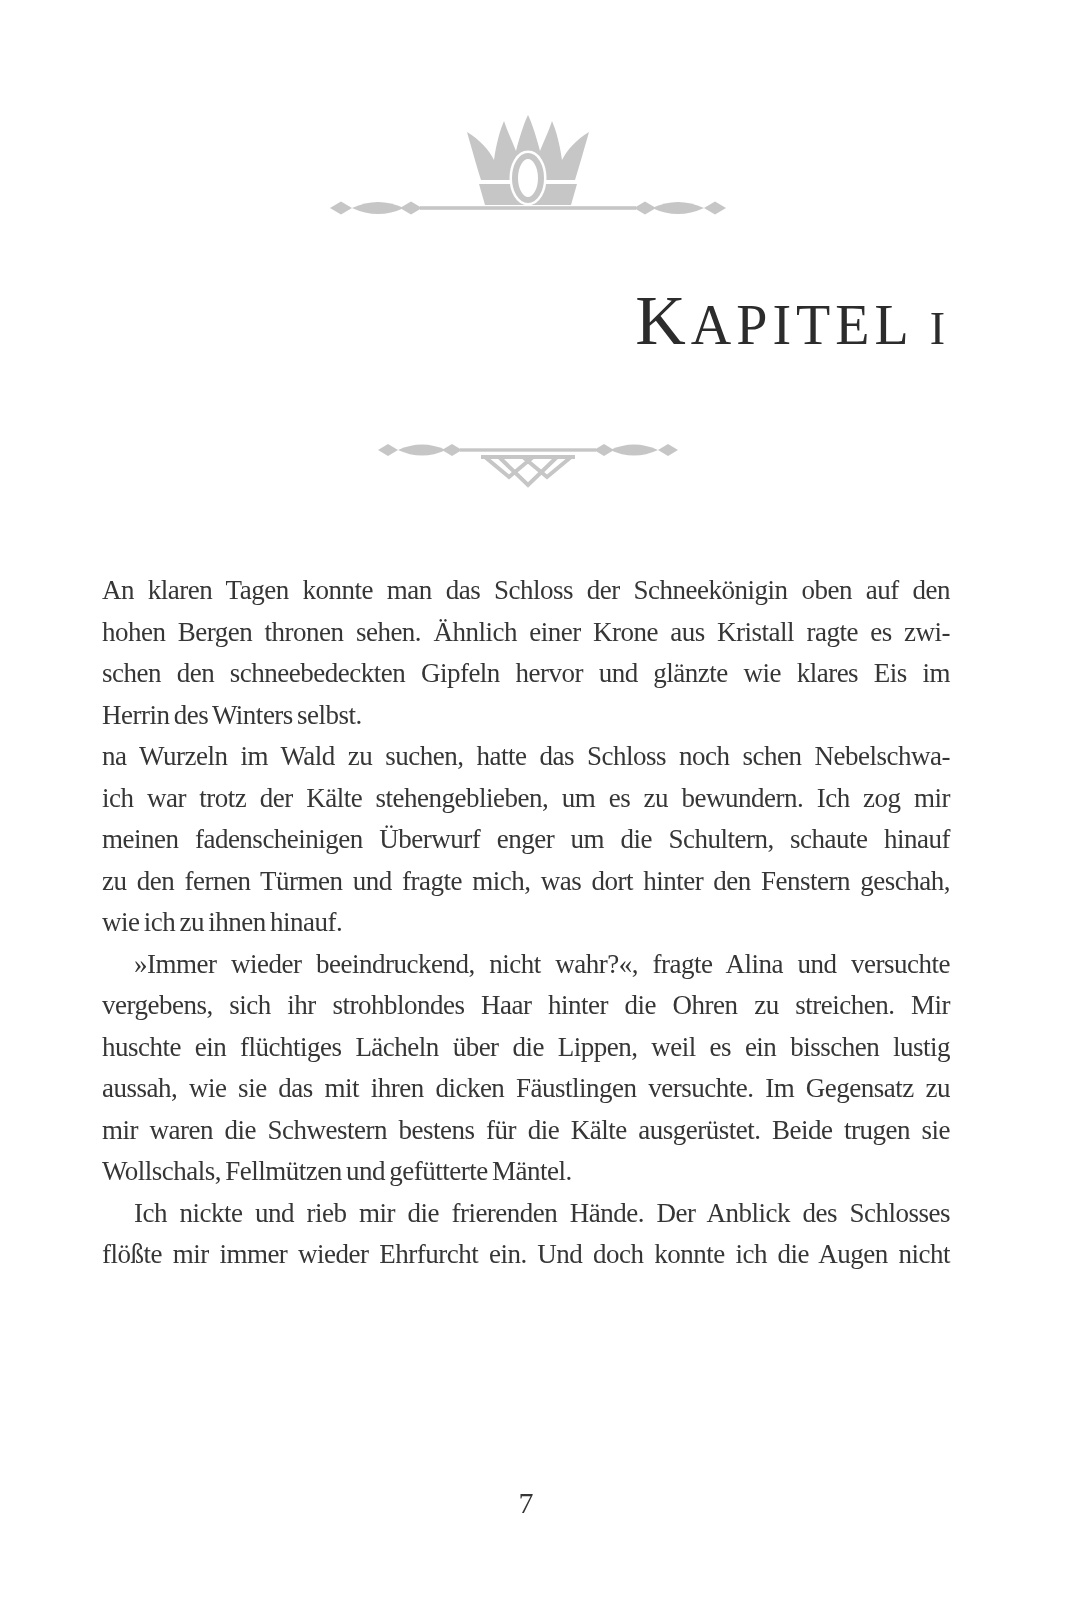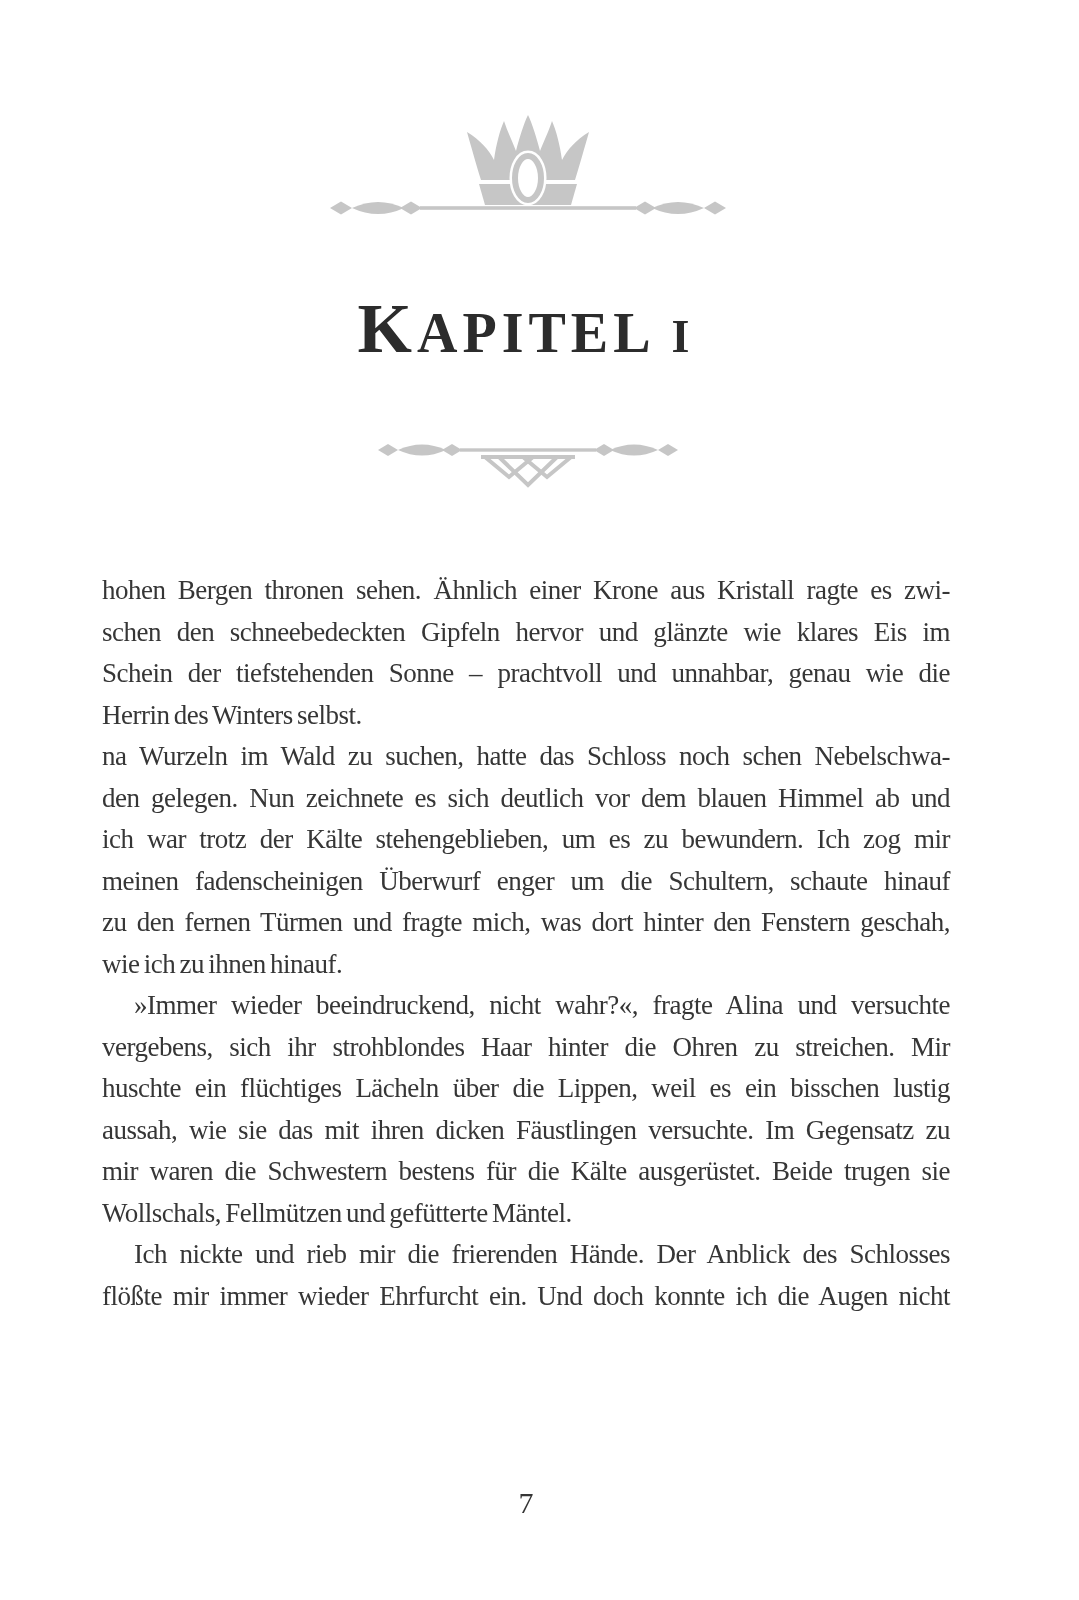--- a/index.html
+++ b/index.html
@@ -6,22 +6,22 @@
   .page {
     position:relative; width:1079px; height:1600px;
     background:var(--page-bg,#ffffff); overflow:hidden;
     font-family:"Liberation Serif","DejaVu Serif",serif;
   }
   .ornament { position:absolute; }
   .ornament.top { left:328px; top:112px; }
   .ornament.bottom { left:378px; top:438px; }
 
   .chapter-title {
-    position:absolute; top:294px; left:102px; width:848px;
-    margin:0; text-align:center; font-weight:700;
+    position:absolute; top:286px; left:102px; width:848px;
+    margin:0; text-align:right; font-weight:400;
     color:var(--title-color,#2c2c2c); letter-spacing:5px;
     line-height:1;
   }
   .t-init   { font-size:70px; }
   .t-rest   { font-size:56px; }
   .t-num    { font-size:46px; margin-left:16px; }
 
   .body-text {
     position:absolute; top:570px; left:102px; width:848px;
     font-size:27px; line-height:41.5px;
@@ -81,26 +81,25 @@
       <g transform="translate(103,17)" stroke="var(--ornament)" stroke-width="4" fill="none">
         <path d="M0,2 H94"></path>
         <path d="M4,2 L28,22 L52,2"></path>
         <path d="M42,2 L66,22 L90,2"></path>
         <path d="M18,2 L47,30 L76,2"></path>
       </g>
     </svg>
   </div>
 
   <div class="body-text">
+    <div class="line">An klaren Tagen konnte man das Schloss der Schneekönigin oben auf den</div>
     <div class="line">hohen Bergen thronen sehen. Ähnlich einer Krone aus Kristall ragte es zwi-</div>
     <div class="line">schen den schneebedeckten Gipfeln hervor und glänzte wie klares Eis im</div>
-    <div class="line">Schein der tiefstehenden Sonne – prachtvoll und unnahbar, genau wie die</div>
     <div class="line endp">Herrin des Winters selbst.</div>
     <div class="line">na Wurzeln im Wald zu suchen, hatte das Schloss noch schen Nebelschwa-</div>
-    <div class="line">den gelegen. Nun zeichnete es sich deutlich vor dem blauen Himmel ab und</div>
     <div class="line">ich war trotz der Kälte stehengeblieben, um es zu bewundern. Ich zog mir</div>
     <div class="line">meinen fadenscheinigen Überwurf enger um die Schultern, schaute hinauf</div>
     <div class="line">zu den fernen Türmen und fragte mich, was dort hinter den Fenstern geschah,</div>
     <div class="line endp">wie ich zu ihnen hinauf.</div>
     <div class="line ind">»Immer wieder beeindruckend, nicht wahr?«, fragte Alina und versuchte</div>
     <div class="line">vergebens, sich ihr strohblondes Haar hinter die Ohren zu streichen. Mir</div>
     <div class="line">huschte ein flüchtiges Lächeln über die Lippen, weil es ein bisschen lustig</div>
     <div class="line">aussah, wie sie das mit ihren dicken Fäustlingen versuchte. Im Gegensatz zu</div>
     <div class="line">mir waren die Schwestern bestens für die Kälte ausgerüstet. Beide trugen sie</div>
     <div class="line endp">Wollschals, Fellmützen und gefütterte Mäntel.</div>

